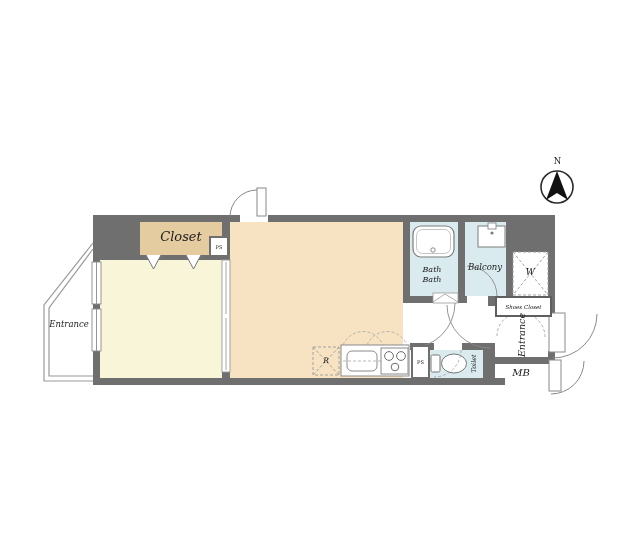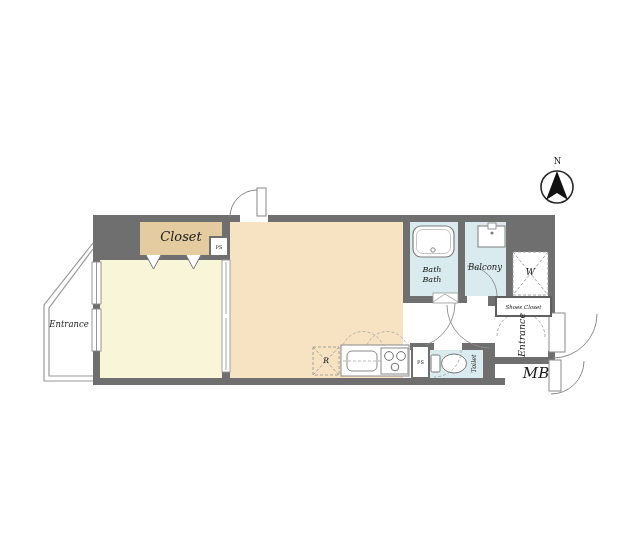--- a/index.html
+++ b/index.html
@@ -187,19 +187,19 @@
   <div class="lbl" style="left:412px;top:263px;width:40px;height:24px;font-size:8px;">Bath Bath</div>
 
   <div class="lbl" style="left:463px;top:261px;width:44px;height:13px;font-size:8.5px;">Balcony</div>
 
   <div class="lbl" style="left:513px;top:263px;width:35px;height:20px;font-size:9px;">W</div>
 
   <div class="lbl rot" style="left:496px;top:310px;width:52px;height:50px;font-size:9.5px;white-space:nowrap;">Entrance</div>
 
   <div class="lbl rot" style="left:461px;top:350px;width:26px;height:27px;font-size:6.5px;white-space:nowrap;">Toilet</div>
 
-  <div class="lbl" style="left:514px;top:363px;width:44px;height:20px;font-size:15px;">MB</div>
+  <div class="lbl" style="left:499px;top:363px;width:44px;height:20px;font-size:10px;">MB</div>
 
   <div class="lbl" style="left:313px;top:347px;width:26px;height:28px;font-size:7.5px;">R</div>
 
   <div class="lbl" style="left:550px;top:155px;width:15px;height:12px;font-size:8.5px;font-style:normal;">N</div>
 
 </div>
 
 </body></html>

